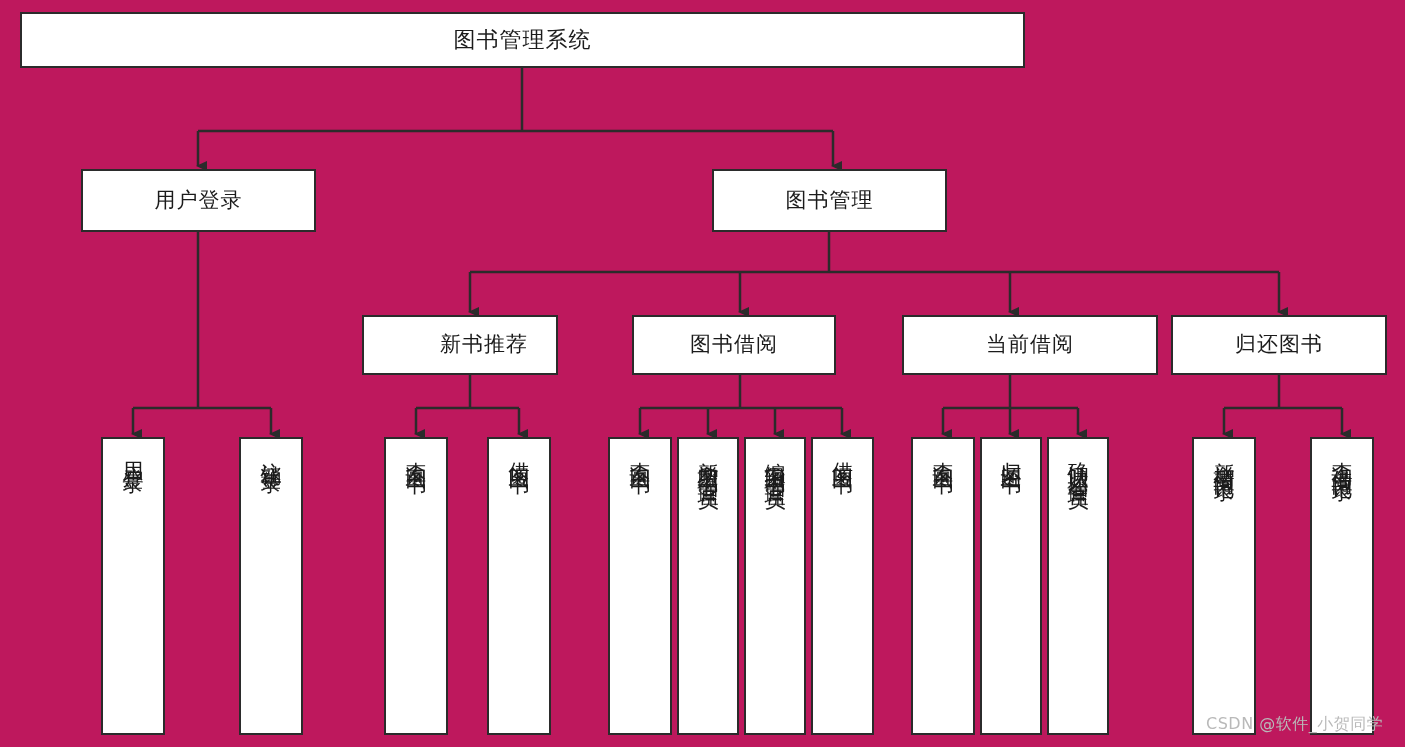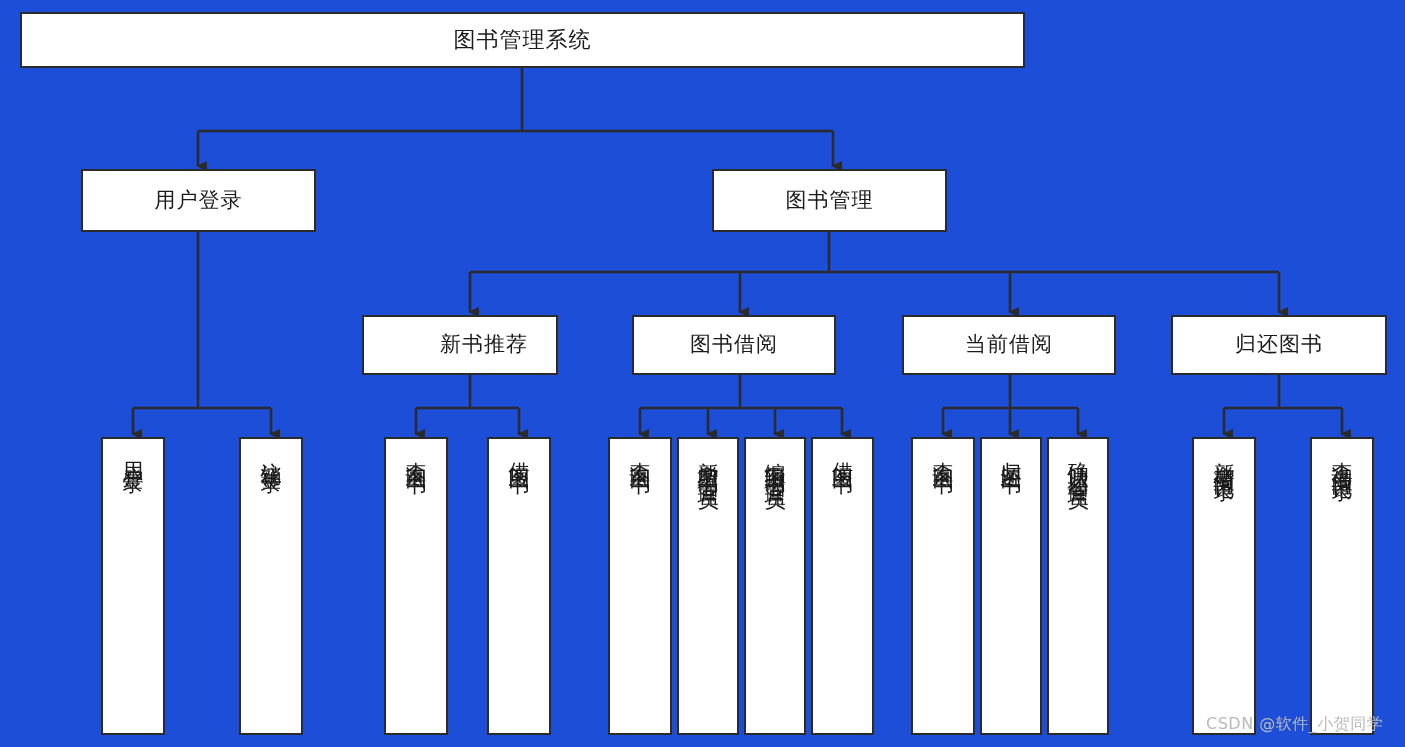--- a/index.html
+++ b/index.html
@@ -6,21 +6,21 @@
   html,body{margin:0;padding:0;background:#ffffff;}
   body{
     font-family:"DejaVu Sans","Liberation Sans",sans-serif;
     width:1405px;height:747px;
     overflow:hidden;
     position:relative;
   }
   #diagram{
     position:relative;
     width:1405px;height:747px;
-    background:#1d4ed8;
+    background:#be185d;
   }
   svg.lines{
     position:absolute;left:0;top:0;
     width:1405px;height:747px;
     pointer-events:none;
   }
   .node{
     position:absolute;
     box-sizing:border-box;
     background:#ffffff;
@@ -130,21 +130,21 @@
   <div class="node h" style="left:712px;top:169px;width:235px;height:63px;">
     <span>图书管理</span>
   </div>
 
   <div class="node h" style="left:362px;top:315px;width:196px;height:60px;padding-left:48px;">
     <span>新书推荐</span>
   </div>
   <div class="node h" style="left:632px;top:315px;width:204px;height:60px;">
     <span>图书借阅</span>
   </div>
-  <div class="node h" style="left:902px;top:315px;width:214px;height:60px;">
+  <div class="node h" style="left:902px;top:315px;width:256px;height:60px;">
     <span>当前借阅</span>
   </div>
   <div class="node h" style="left:1171px;top:315px;width:216px;height:60px;">
     <span>归还图书</span>
   </div>
 
   <div class="node v" style="left:101px;top:437px;width:64px;height:298px;">
     <span class="vtext">用户登录</span>
   </div>
   <div class="node v" style="left:239px;top:437px;width:64px;height:298px;">

